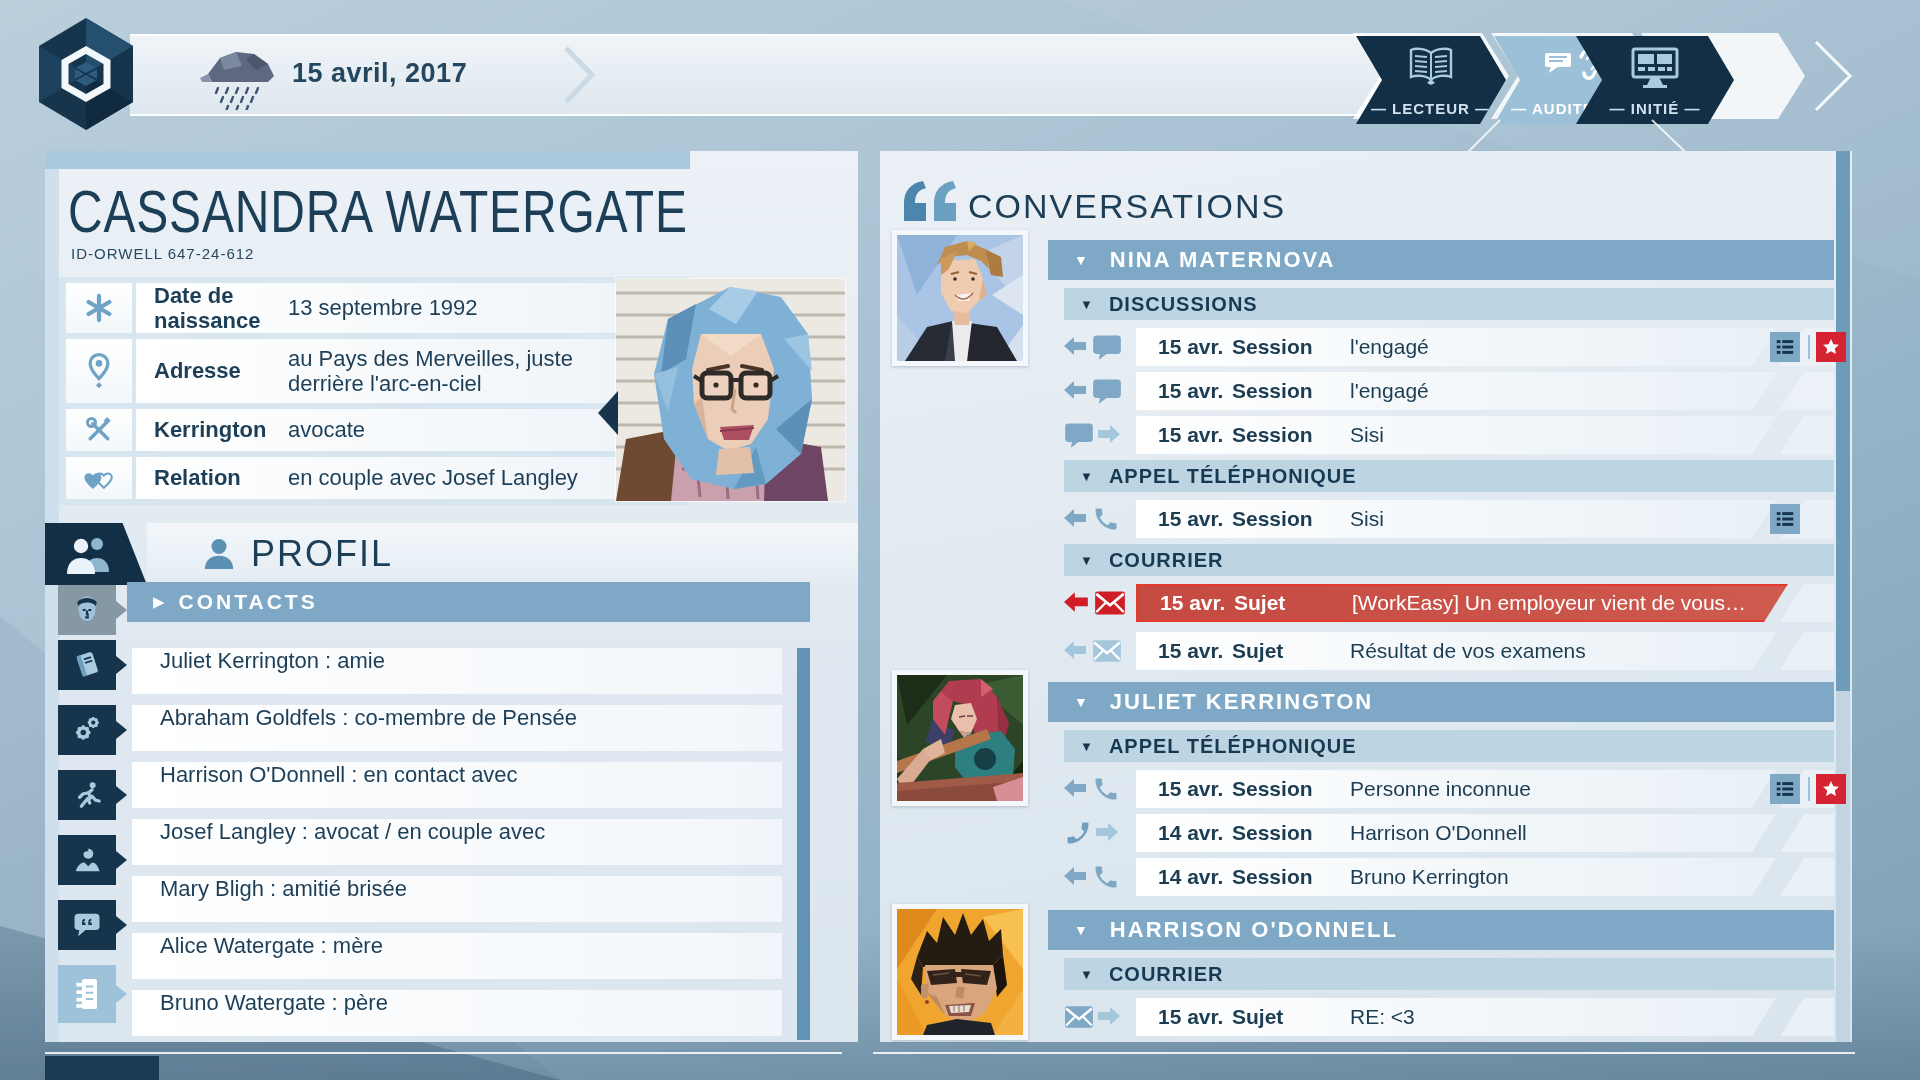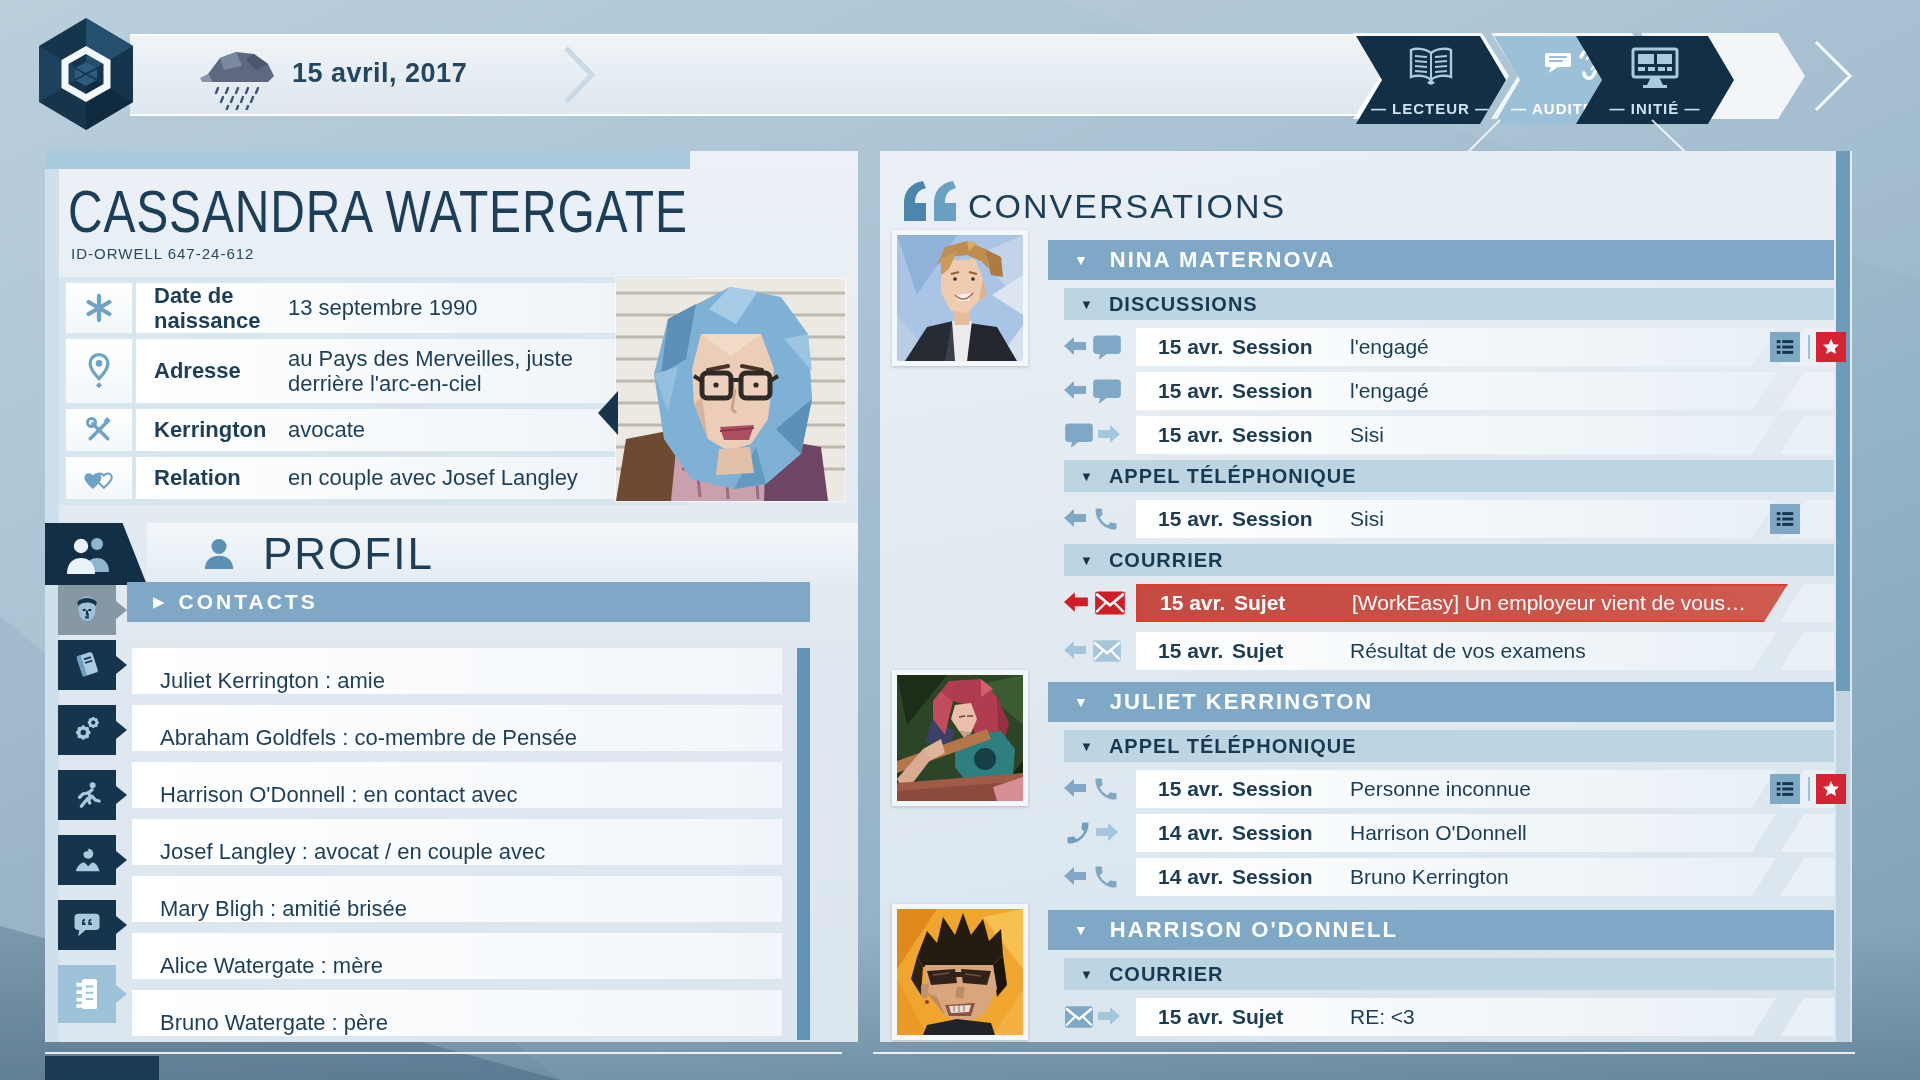--- a/index.html
+++ b/index.html
@@ -39,31 +39,31 @@
   .ibody{position:absolute;left:78px;right:8px;background:linear-gradient(90deg,#ffffff,#eef3f8);display:flex;align-items:center;}
   .ilabel{width:152px;padding-left:18px;font-size:22px;font-weight:700;color:#1d3e57;line-height:1.15;}
   .ivalue{width:340px;font-size:22px;color:#1d3e57;line-height:1.15;}
   #portrait-main{position:absolute;left:571px;top:128px;width:229px;height:222px;box-shadow:0 0 0 1px rgba(255,255,255,.6);}
   #portrait-notch{position:absolute;left:553px;top:240px;width:0;height:0;
     border-top:22px solid transparent;border-bottom:22px solid transparent;border-right:20px solid #16354d;}
   #profil-tab{position:absolute;left:0;top:372px;width:102px;height:62px;background:#132f46;
     clip-path:polygon(0 0,76% 0,100% 100%,0 100%);display:flex;align-items:center;padding-left:18px;}
   #profil-band{position:absolute;left:102px;top:372px;width:711px;height:62px;
     background:linear-gradient(180deg,#f3f7fa,#e3ecf3);display:flex;align-items:center;}
-  #profil-title{font-size:44px;letter-spacing:2px;color:#1d3e57;margin-left:24px;}
+  #profil-title{font-size:36px;letter-spacing:2px;color:#1d3e57;margin-left:12px;}
   
   .rtile{position:absolute;left:13px;width:58px;height:50px;display:flex;align-items:center;justify-content:center;}
   .rtile::after{content:"";position:absolute;left:100%;top:50%;margin-top:-9px;
     border:9px solid transparent;border-left:11px solid var(--c);}
   
   #contacts-bar{position:absolute;left:82px;top:431px;width:683px;height:40px;background:#7ea8c6;display:flex;align-items:center;}
   #contacts-bar .cbt{color:#fff;font-size:21px;font-weight:600;letter-spacing:3px;margin-left:14px;}
   #contacts-bar .tri{color:#fff;font-size:15px;margin-left:26px;}
   .contact-row{position:absolute;left:87px;width:650px;height:46px;
-    background:linear-gradient(90deg,#ffffff,#f2f6fa);display:flex;align-items:flex-end;}
+    background:linear-gradient(90deg,#ffffff,#f2f6fa);display:flex;align-items:flex-start;}
   .contact-row span{font-size:22px;color:#1d3e57;padding-left:28px;}
   #contacts-thumb{position:absolute;left:752px;top:497px;width:13px;height:392px;background:#6293b6;}
   
   #conv-title{position:absolute;left:88px;top:36px;font-size:34px;letter-spacing:2px;color:#1d3e57;}
   #conv-track{position:absolute;left:956px;top:0;width:14px;height:891px;background:#c2d4e1;}
   #conv-thumb{position:absolute;left:956px;top:0;width:14px;height:540px;background:#6d9cbb;}
   .pframe{position:absolute;left:12px;width:136px;height:136px;background:#f4f8fb;box-shadow:0 1px 3px rgba(30,60,85,.25);padding:5px;}
   .gbar{position:absolute;left:168px;width:786px;height:40px;background:#7ea8c6;display:flex;align-items:center;}
   .gbar .tri{color:#fff;font-size:14px;margin-left:26px;}
   .gbar .gname{color:#fff;font-size:22px;font-weight:600;letter-spacing:2px;margin-left:22px;}
@@ -200,21 +200,21 @@
 
       <div class="itile" style="left:8px;top:6px;height:50px;">
         <svg width="32" height="32" viewBox="0 0 24 24">
             <g stroke="#6fa3c6" stroke-width="3.2" stroke-linecap="round">
               <path d="M12 3v18 M4.2 7.5l15.6 9 M19.8 7.5l-15.6 9"></path>
             </g>
           </svg>
       </div>
       <div class="ibody" style="top:6px;height:50px;">
         <span class="ilabel">Date de naissance</span>
-        <span class="ivalue">13 septembre 1990</span>
+        <span class="ivalue">13 septembre 1992</span>
       </div>
 
       <div class="itile" style="left:8px;top:62px;height:64px;">
         <svg width="32" height="38" viewBox="0 0 24 30">
             <path d="M12 2c-3.9 0-7 3.1-7 7 0 4.6 7 12 7 12s7-7.4 7-12c0-3.9-3.1-7-7-7z" fill="none" stroke="#6fa3c6" stroke-width="2.6"></path>
             <circle cx="12" cy="9" r="2.6" fill="#6fa3c6"></circle>
             <rect x="10.3" y="24.5" width="3.4" height="3.4" transform="rotate(45 12 26.2)" fill="#6fa3c6"></rect>
           </svg>
       </div>
       <div class="ibody" style="top:62px;height:64px;">

